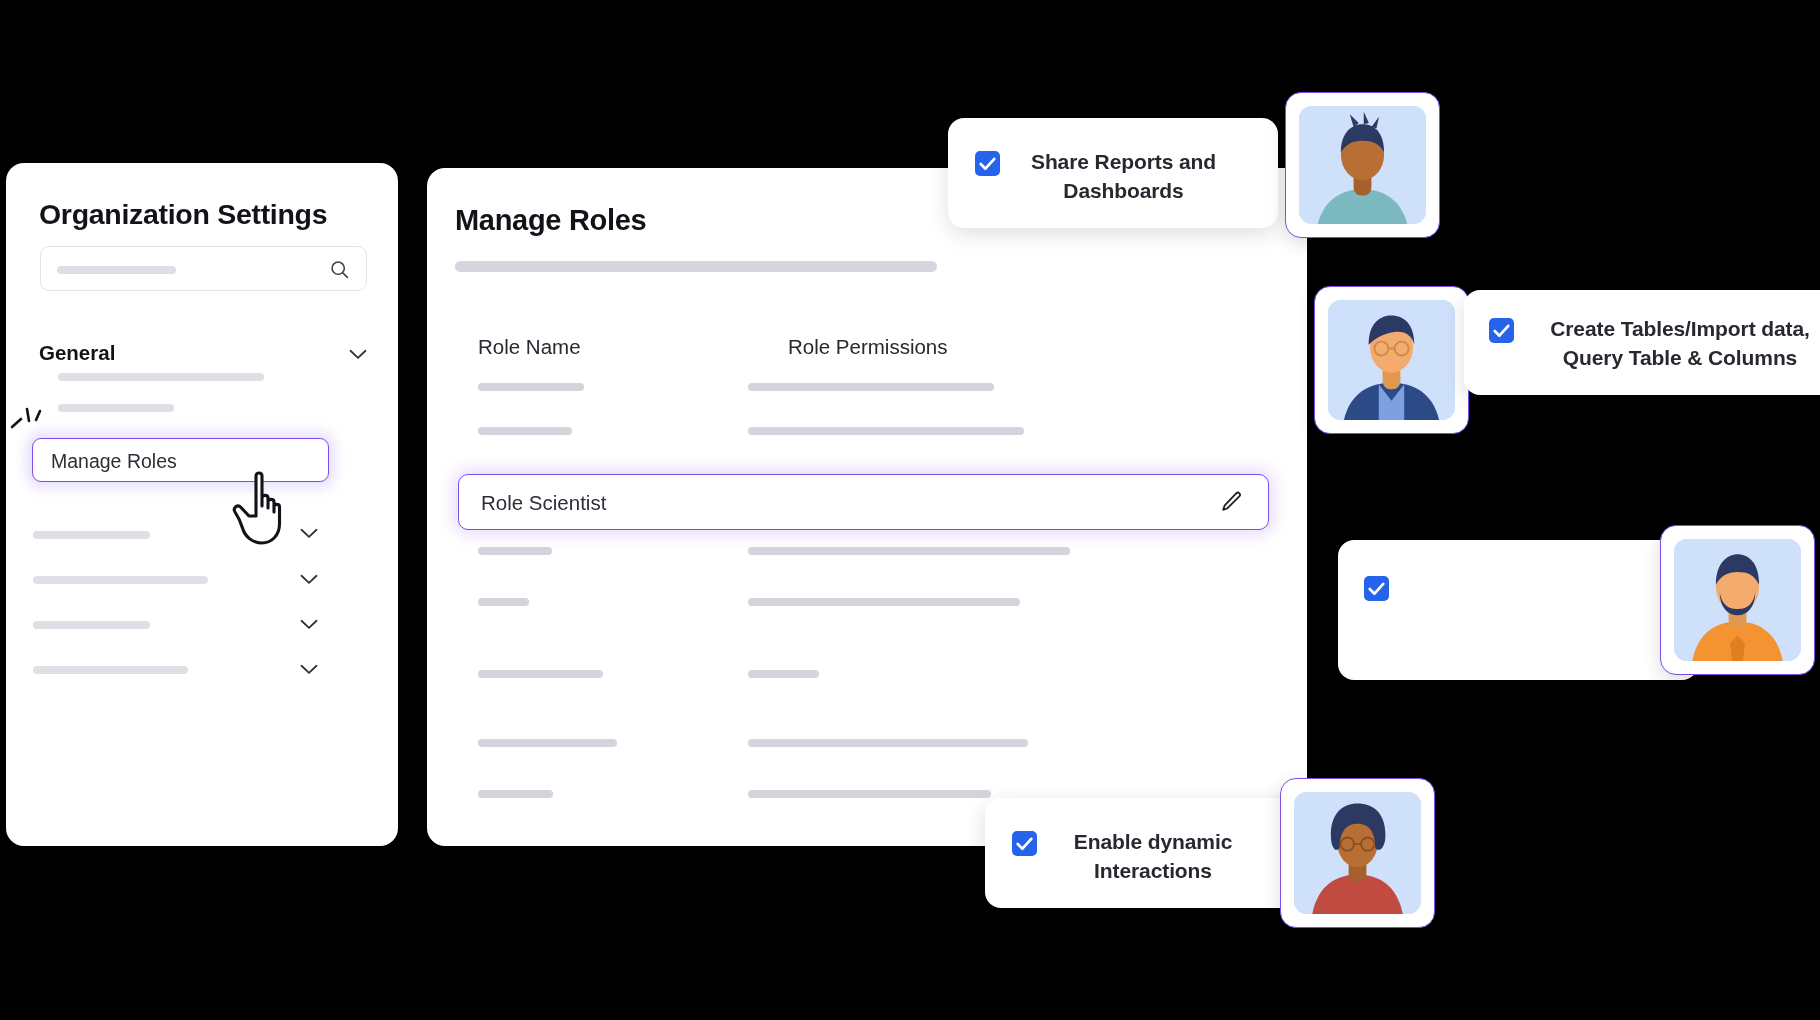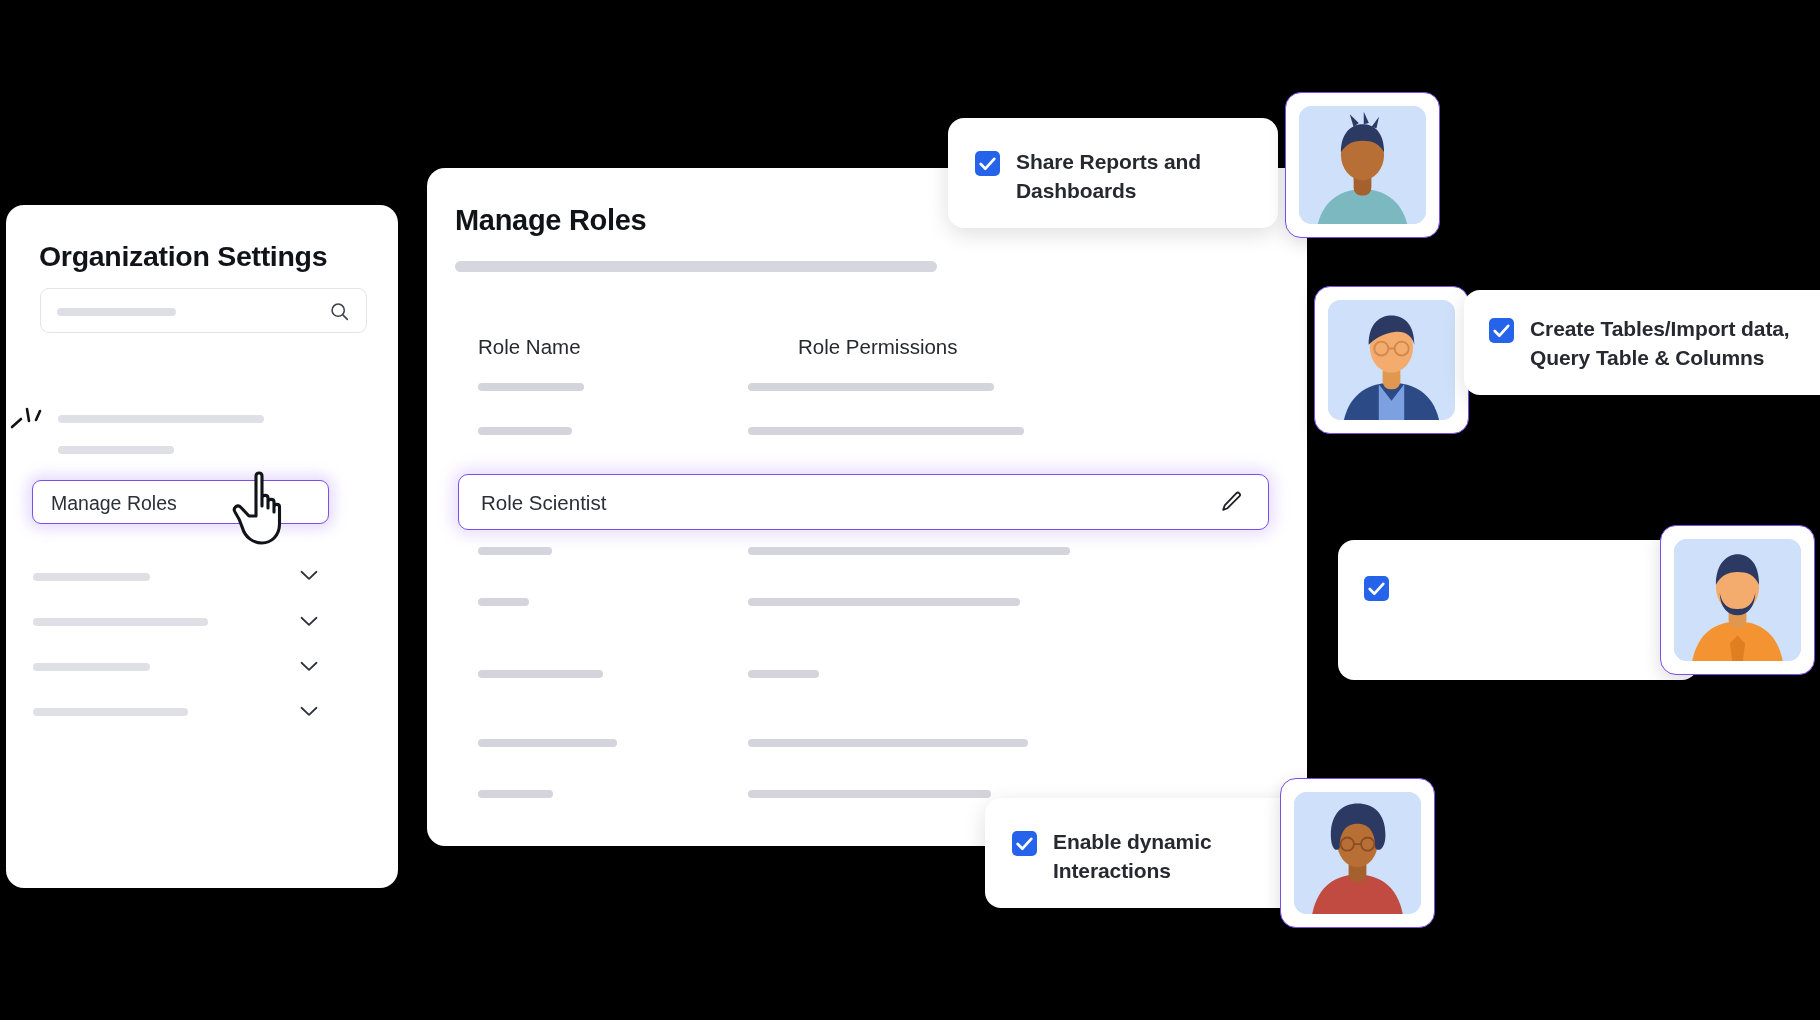--- a/index.html
+++ b/index.html
@@ -22,21 +22,20 @@
   
   .sidebar-card {
     position: absolute;
     left: 6px;
     top: 163px;
     width: 392px;
     height: 683px;
     background: #ffffff;
     border-radius: 18px;
     box-shadow: 0 2px 14px rgba(0,0,0,0.10);
-    margin-top: 42px;
   }
 
   .sidebar-title {
     position: absolute;
     left: 33px;
     top: 35px;
     font-size: 28.5px;
     font-weight: 700;
     color: #111318;
     letter-spacing: -0.3px;
@@ -171,21 +170,21 @@
     background: #d6d7de;
     border-radius: 6px;
   }
   .col-head {
     position: absolute;
     font-size: 20.5px;
     font-weight: 400;
     color: #26292f;
   }
   .col-head-name { left: 51px; top: 167px; }
-  .col-head-perm { left: 371px; top: 167px; }
+  .col-head-perm { left: 361px; top: 167px; }
 
   
   .role-row-selected {
     position: absolute;
     left: 31px;
     top: 306px;
     width: 811px;
     height: 56px;
     background: #ffffff;
     border: 1.7px solid #7c4dea;
@@ -224,20 +223,21 @@
     border-radius: 5px;
     height: 8px;
   }
 
   
   .callout {
     position: absolute;
     background: #ffffff;
     border-radius: 16px;
     box-shadow: 0 6px 22px rgba(0,0,0,0.13);
+    text-align: center;
   }
   .callout-text {
     position: absolute;
     font-size: 21px;
     font-weight: 700;
     color: #26292f;
     line-height: 29px;
     letter-spacing: -0.1px;
   }
   .cbox {
@@ -301,20 +301,28 @@
     <div class="search-box">
       <div class="search-placeholder-bar"></div>
       <span class="search-icon">
         <svg viewBox="0 0 24 24" fill="none" stroke="currentColor" stroke-width="1.8" stroke-linecap="round">
           <circle cx="10.5" cy="10.5" r="7"></circle>
           <line x1="15.8" y1="15.8" x2="21" y2="21"></line>
         </svg>
       </span>
     </div>
 
+    <div class="general-row">
+      <span class="general-label">General</span>
+      <span class="chev" style="right:0;top:8px;">
+        <svg viewBox="0 0 24 14" fill="none" stroke="currentColor" stroke-width="2.3" stroke-linecap="round" stroke-linejoin="round">
+            <polyline points="2,2 12,11.5 22,2"></polyline>
+          </svg>
+      </span>
+    </div>
 
     <div class="skel" style="left:52px;top:210px;width:206px;"></div>
     <div class="skel" style="left:52px;top:241px;width:116px;"></div>
     <div class="skel" style="left:52px;top:283px;width:152px;"></div>
 
     <div class="manage-roles-item">
       <span class="manage-roles-label">Manage Roles</span>
     </div>
 
     <div class="skel" style="left:27px;top:368px;width:117px;"></div>

